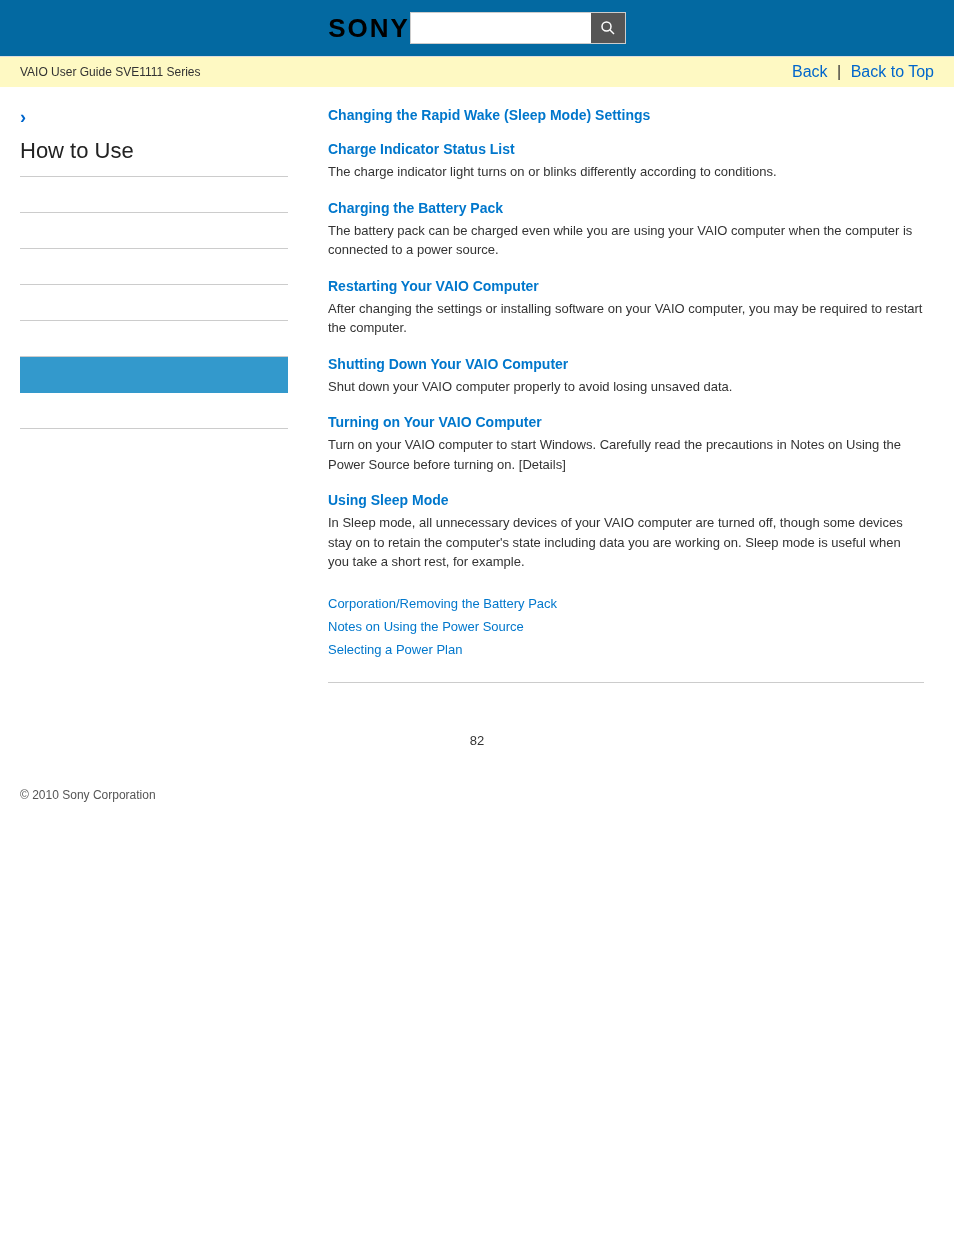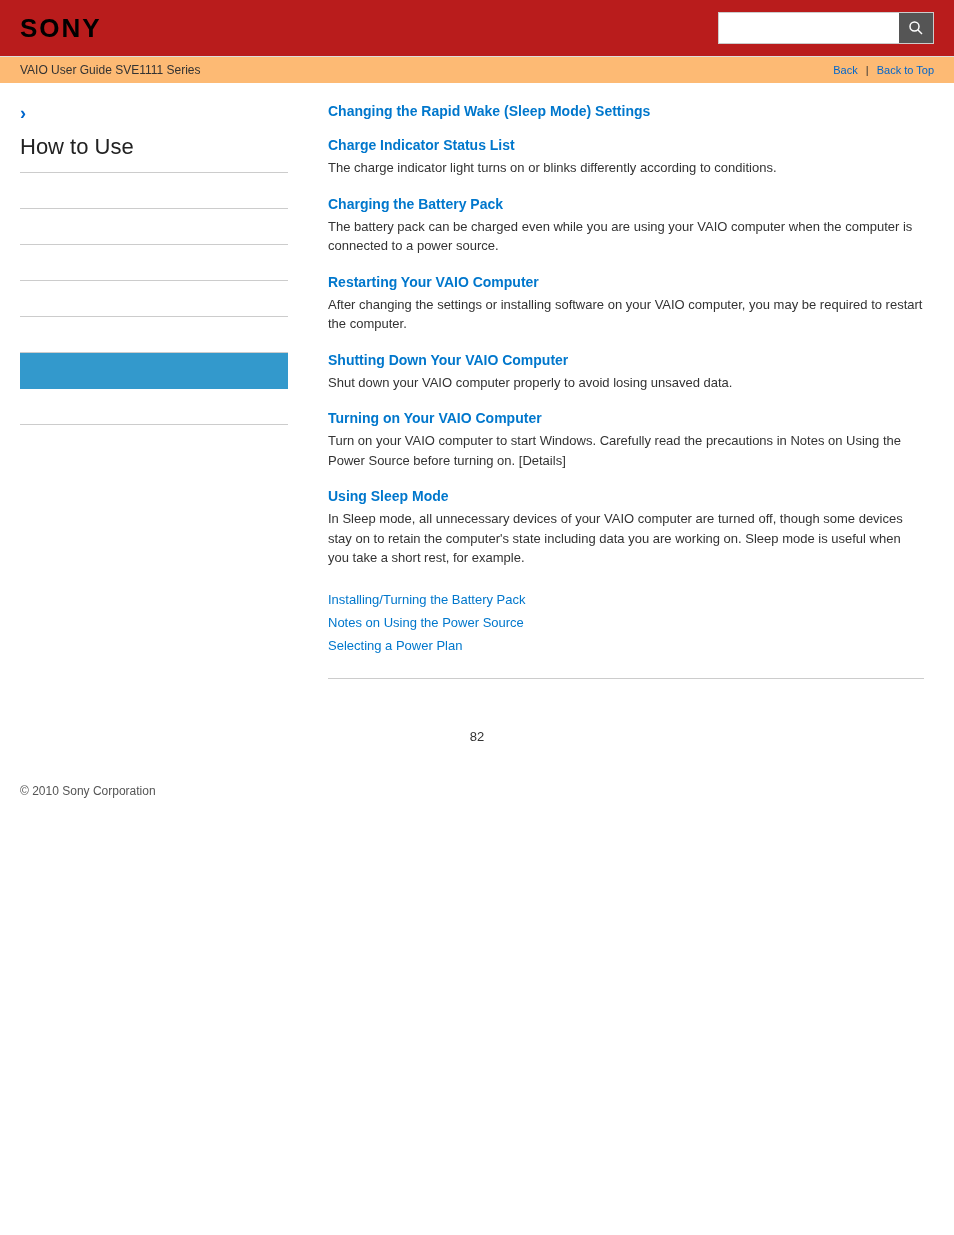--- a/index.html
+++ b/index.html
@@ -9,24 +9,24 @@
       color: #333;
       background: #fff;
       width: 954px;
       min-height: 1235px;
     }
 
     
     .header {
       display: flex;
       align-items: center;
-      justify-content: space-between;
+      justify-content: center;
       padding: 12px 20px 12px 20px;
       border-bottom: 1px solid #ddd;
-      background: #b91c1c;
+      background: #0369a1;
     }
     .sony-logo {
       font-size: 26px;
       font-weight: 900;
       letter-spacing: 2px;
       color: #000;
       font-family: 'Arial Black', Arial, sans-serif;
     }
     .search-box {
       display: flex;
@@ -52,28 +52,28 @@
       justify-content: center;
       color: #fff;
     }
 
     
     .nav-bar {
       display: flex;
       justify-content: space-between;
       align-items: center;
       padding: 6px 20px;
-      background: #fdba74;
+      background: #fef9c3;
     }
     .nav-left {
       font-size: 12px;
       color: #333;
     }
     .nav-right {
-      font-size: 11px;
+      font-size: 16px;
     }
     .nav-right a, .nav-link {
       color: #0066cc;
       text-decoration: none;
       cursor: pointer;
     }
     .nav-separator {
       margin: 0 5px;
       color: #333;
     }
@@ -244,21 +244,21 @@
       <a class="topic-title">Turning on Your VAIO Computer</a>
       <p class="topic-desc">Turn on your VAIO computer to start Windows. Carefully read the precautions in Notes on Using the Power Source before turning on. [Details]</p>
     </div>
 
     <div class="topic-section">
       <a class="topic-title">Using Sleep Mode</a>
       <p class="topic-desc">In Sleep mode, all unnecessary devices of your VAIO computer are turned off, though some devices stay on to retain the computer's state including data you are working on. Sleep mode is useful when you take a short rest, for example.</p>
     </div>
 
     <div class="related-links">
-      <a class="related-link">Installing/Turning the Battery Pack</a>
+      <a class="related-link">Corporation/Removing the Battery Pack</a>
       <a class="related-link">Notes on Using the Power Source</a>
       <a class="related-link">Selecting a Power Plan</a>
     </div>
 
     <hr class="bottom-divider">
 
   </div>
 </div>
 
 <div class="page-number">82</div>

